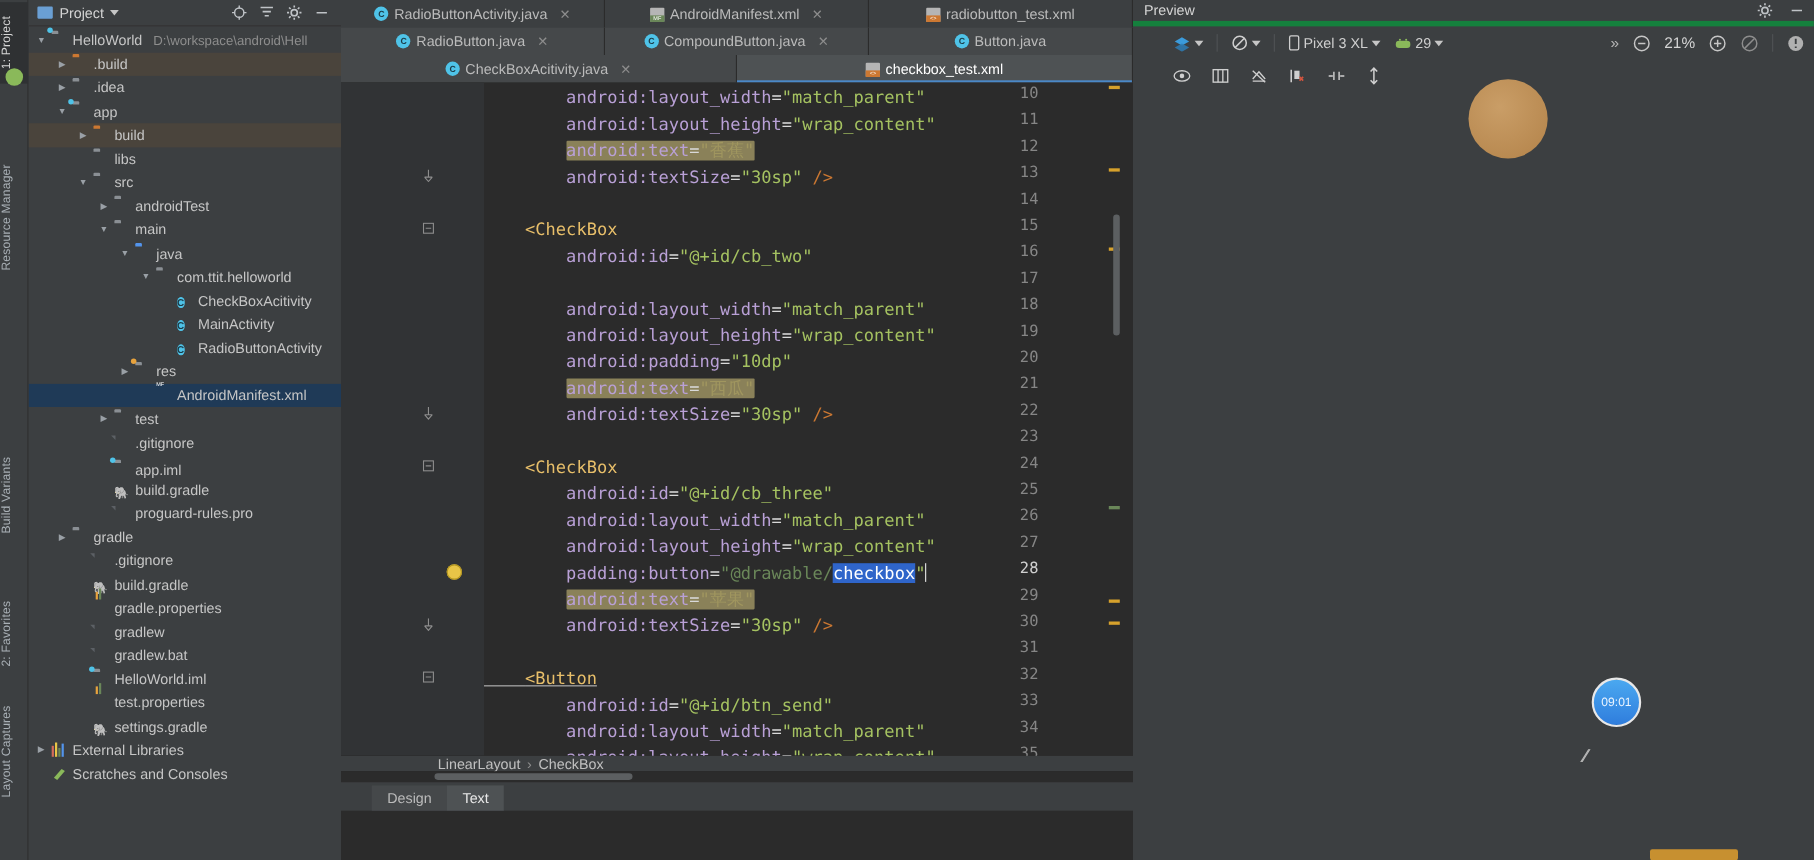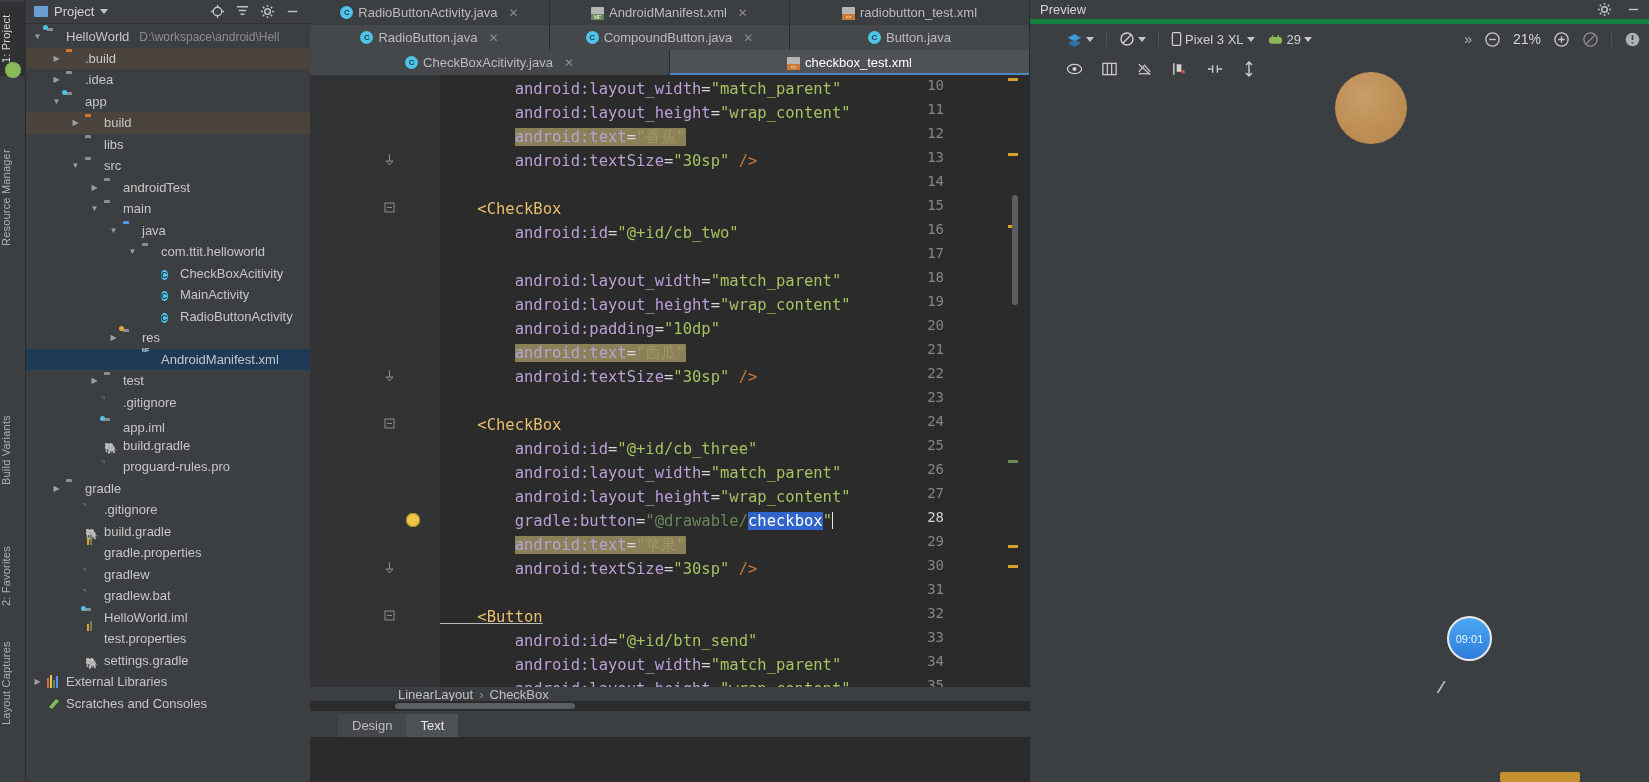--- a/index.html
+++ b/index.html
@@ -464,21 +464,21 @@
           <div class="cl" style="top: 194px;"><span style="color:transparent">        </span><span class="k-attr">android:layout_width</span><span class="k-plain">=</span><span class="k-str">"match_parent"</span></div>
           <div class="cl" style="top: 218px;"><span style="color:transparent">        </span><span class="k-attr">android:layout_height</span><span class="k-plain">=</span><span class="k-str">"wrap_content"</span></div>
           <div class="cl" style="top: 242px;"><span style="color:transparent">        </span><span class="k-attr">android:padding</span><span class="k-plain">=</span><span class="k-str">"10dp"</span></div>
           <div class="cl" style="top: 266px;"><span style="color:transparent">        </span><span class="hl-text"><span class="k-attr">android:text</span><span class="k-plain">=</span><span class="k-cjk">"西瓜"</span></span></div>
           <div class="cl" style="top: 290px;"><span style="color:transparent">        </span><span class="k-attr">android:textSize</span><span class="k-plain">=</span><span class="k-str">"30sp"</span><span class="k-plain"> </span><span class="k-punc">/&gt;</span></div>
           <div class="cl" style="top: 314px;"><span style="color:transparent">        </span></div>
           <div class="cl" style="top: 338px;"><span style="color:transparent">    </span><span class="k-tag">&lt;CheckBox</span></div>
           <div class="cl" style="top: 362px;"><span style="color:transparent">        </span><span class="k-attr">android:id</span><span class="k-plain">=</span><span class="k-str">"@+id/cb_three"</span></div>
           <div class="cl" style="top: 386px;"><span style="color:transparent">        </span><span class="k-attr">android:layout_width</span><span class="k-plain">=</span><span class="k-str">"match_parent"</span></div>
           <div class="cl" style="top: 410px;"><span style="color:transparent">        </span><span class="k-attr">android:layout_height</span><span class="k-plain">=</span><span class="k-str">"wrap_content"</span></div>
-          <div class="cl" style="top: 434px;"><span style="color:transparent">        </span><span class="k-attr">gradle:button</span><span class="k-plain">=</span><span class="k-grn">"@drawable/</span><span class="hl-sel">checkbox</span><span class="k-str">"</span><span class="caret"></span></div>
+          <div class="cl" style="top: 434px;"><span style="color:transparent">        </span><span class="k-attr">padding:button</span><span class="k-plain">=</span><span class="k-grn">"@drawable/</span><span class="hl-sel">checkbox</span><span class="k-str">"</span><span class="caret"></span></div>
           <div class="cl" style="top: 458px;"><span style="color:transparent">        </span><span class="hl-text"><span class="k-attr">android:text</span><span class="k-plain">=</span><span class="k-cjk">"苹果"</span></span></div>
           <div class="cl" style="top: 482px;"><span style="color:transparent">        </span><span class="k-attr">android:textSize</span><span class="k-plain">=</span><span class="k-str">"30sp"</span><span class="k-plain"> </span><span class="k-punc">/&gt;</span></div>
           <div class="cl" style="top: 506px;"><span style="color:transparent">        </span></div>
           <div class="cl" style="top: 530px; text-decoration: underline;"><span style="color:transparent">    </span><span class="k-tag">&lt;Button</span></div>
           <div class="cl" style="top: 554px;"><span style="color:transparent">        </span><span class="k-attr">android:id</span><span class="k-plain">=</span><span class="k-str">"@+id/btn_send"</span></div>
           <div class="cl" style="top: 578px;"><span style="color:transparent">        </span><span class="k-attr">android:layout_width</span><span class="k-plain">=</span><span class="k-str">"match_parent"</span></div>
           <div class="cl" style="top: 602px;"><span style="color:transparent">        </span><span class="k-attr">android:layout_height</span><span class="k-plain">=</span><span class="k-str">"wrap_content"</span></div>
         </div>
       <div class="scrollstripe">
         <div class="mk" style="top:3px;  background:#d6a12c;"></div>

